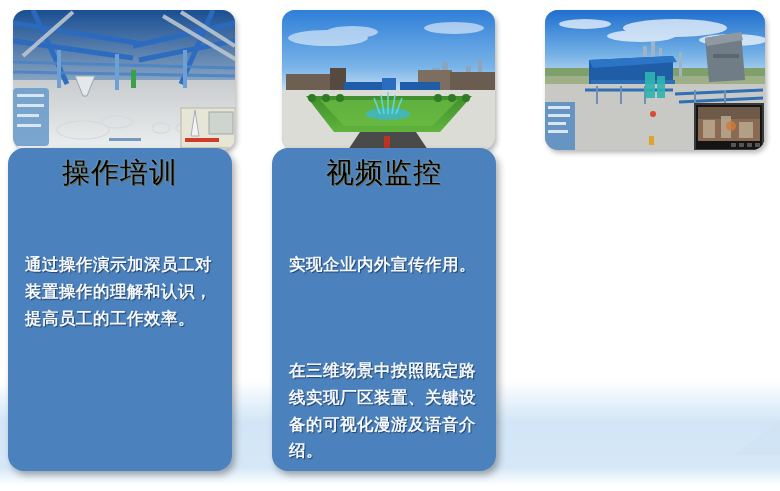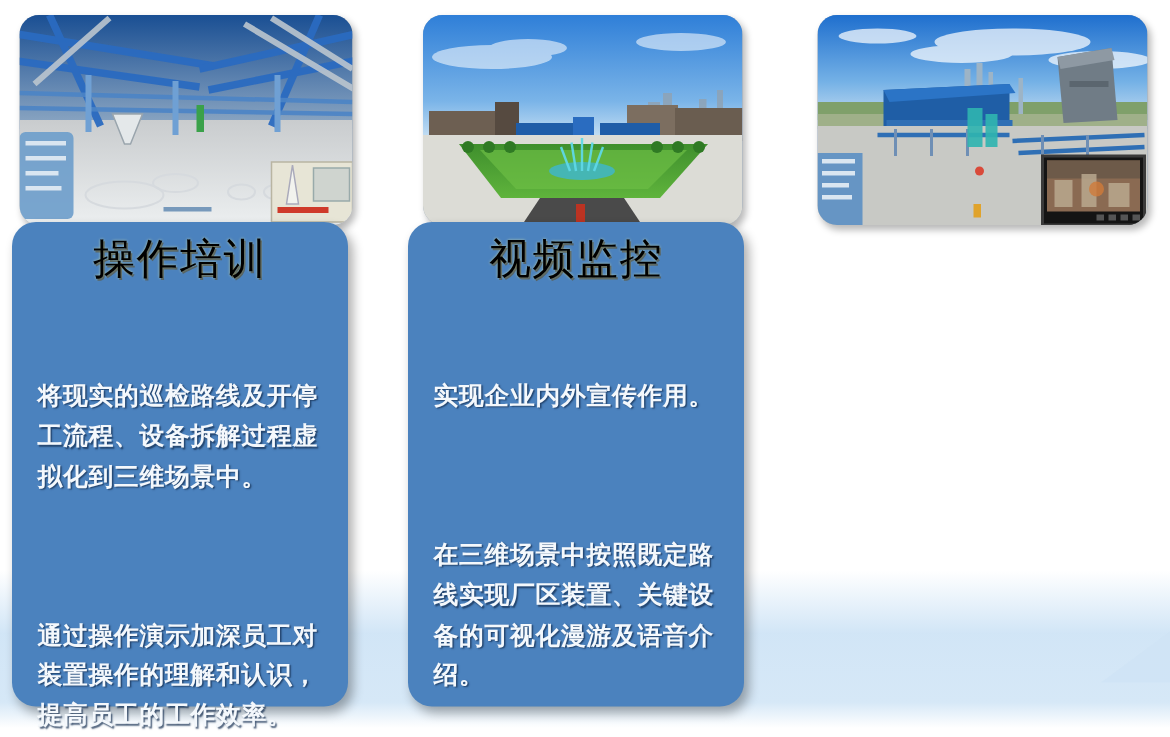--- a/index.html
+++ b/index.html
@@ -306,21 +306,20 @@
             <rect x="202" y="133" width="5" height="4"></rect>
             <rect x="210" y="133" width="5" height="4"></rect>
           </g>
         </g>
       </svg>
     </div>
 
     <div class="card c1">
       <div class="card-title">操作培训</div>
       <div class="card-body">
-        <p class="para">将现实的巡检路线及开停工流程、设备拆解过程虚拟化到三维场景中。</p>
         <p class="para">通过操作演示加深员工对装置操作的理解和认识，提高员工的工作效率。</p>
       </div>
     </div>
 
     <div class="card c2">
       <div class="card-title">视频监控</div>
       <div class="card-body">
         <p class="para">实现企业内外宣传作用。</p>
         <p class="para">在三维场景中按照既定路线实现厂区装置、关键设备的可视化漫游及语音介绍。</p>
       </div>

